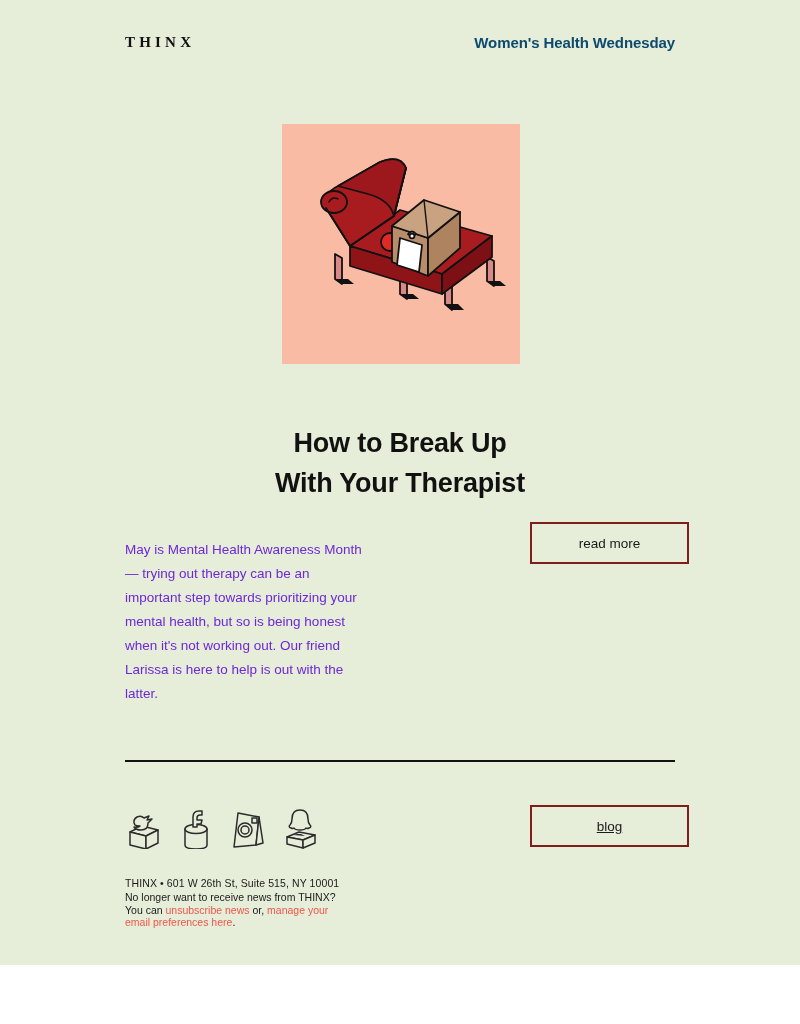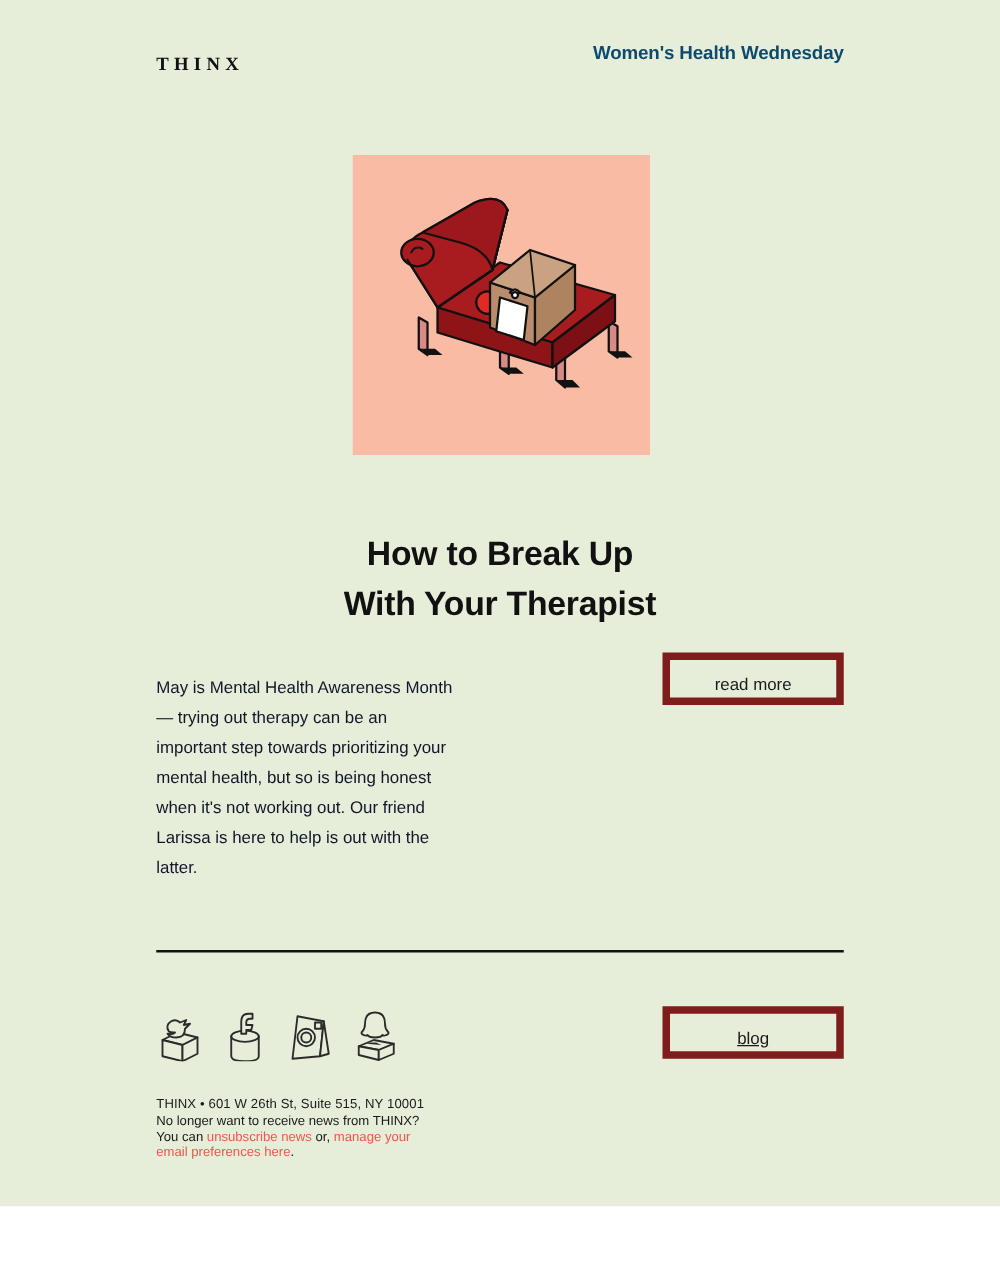--- a/index.html
+++ b/index.html
@@ -26,21 +26,21 @@
   .header {
     position: absolute;
     top: 30px;
     left: 125px;
     width: 550px;
     height: 30px;
   }
   .brand-logo {
     position: absolute;
     left: 0;
-    top: 15px;
+    top: 5px;
     font-family: "Liberation Serif", serif;
     font-size: 15px;
     font-weight: 700;
     letter-spacing: 4.2px;
     color: #111111;
     line-height: 1;
   }
   .header-tagline {
     position: absolute;
     right: 0;
@@ -85,30 +85,30 @@
     left: 125px;
     width: 550px;
   }
   .body-copy {
     position: absolute;
     left: 0;
     top: 0;
     width: 243px;
     font-size: 13.5px;
     line-height: 24px;
-    color: #0f172a;
+    color: #6d28d9;
   }
   .btn {
     display: block;
     box-sizing: border-box;
-    width: 145px;
+    width: 159px;
     height: 42px;
     line-height: 40px;
     text-align: center;
-    border: 6px solid #7f1d1d;
+    border: 2px solid #7f1d1d;
     background: transparent;
     color: #1a1a1a;
     font-size: 13.5px;
     font-family: "Liberation Sans", sans-serif;
     cursor: pointer;
     padding: 0;
   }
   .btn-readmore {
     position: absolute;
     left: 405px;

